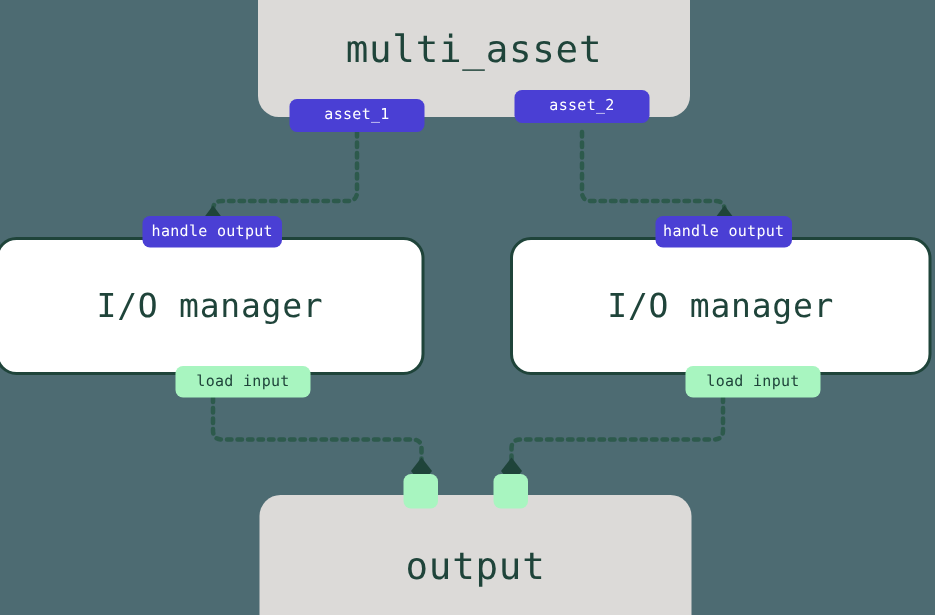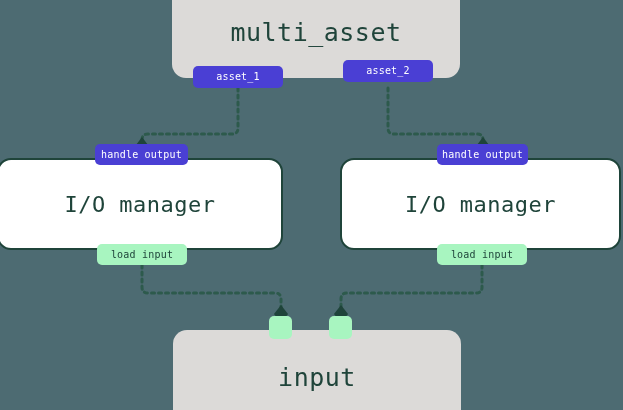--- a/index.html
+++ b/index.html
@@ -65,20 +65,21 @@
     white-space: nowrap;
     letter-spacing: 0.2px;
   }
   .badge-out {
     background: #4a3fd4;
     color: #ffffff;
   }
   .badge-in {
     background: #a8f5c0;
     color: #1f443a;
+    margin-left: 20px;
   }
   .badge-blank {
     background: #a8f5c0;
     border-radius: 5px;
   }
 
   #multi-asset-box { left: 172px; top: -14px; width: 288px; height: 92px; }
   #asset-box       { left: 173px; top: 330px; width: 288px; height: 94px; }
   #io-left-box     { left: -3px;  top: 158px; width: 286px; height: 92px; }
   #io-right-box    { left: 340px; top: 158px; width: 281px; height: 92px; }
@@ -126,21 +127,21 @@
 
   <div class="node node-io" id="io-left-box">
     <span>I/O manager</span>
   </div>
 
   <div class="node node-io" id="io-right-box">
     <span>I/O manager</span>
   </div>
 
   <div class="node node-asset-group" id="asset-box">
-    <span>input</span>
+    <span>output</span>
   </div>
 
   <div class="badge badge-out" id="badge-asset-1">
     <span>asset_1</span>
   </div>
 
   <div class="badge badge-out" id="badge-asset-2">
     <span>asset_2</span>
   </div>
 

